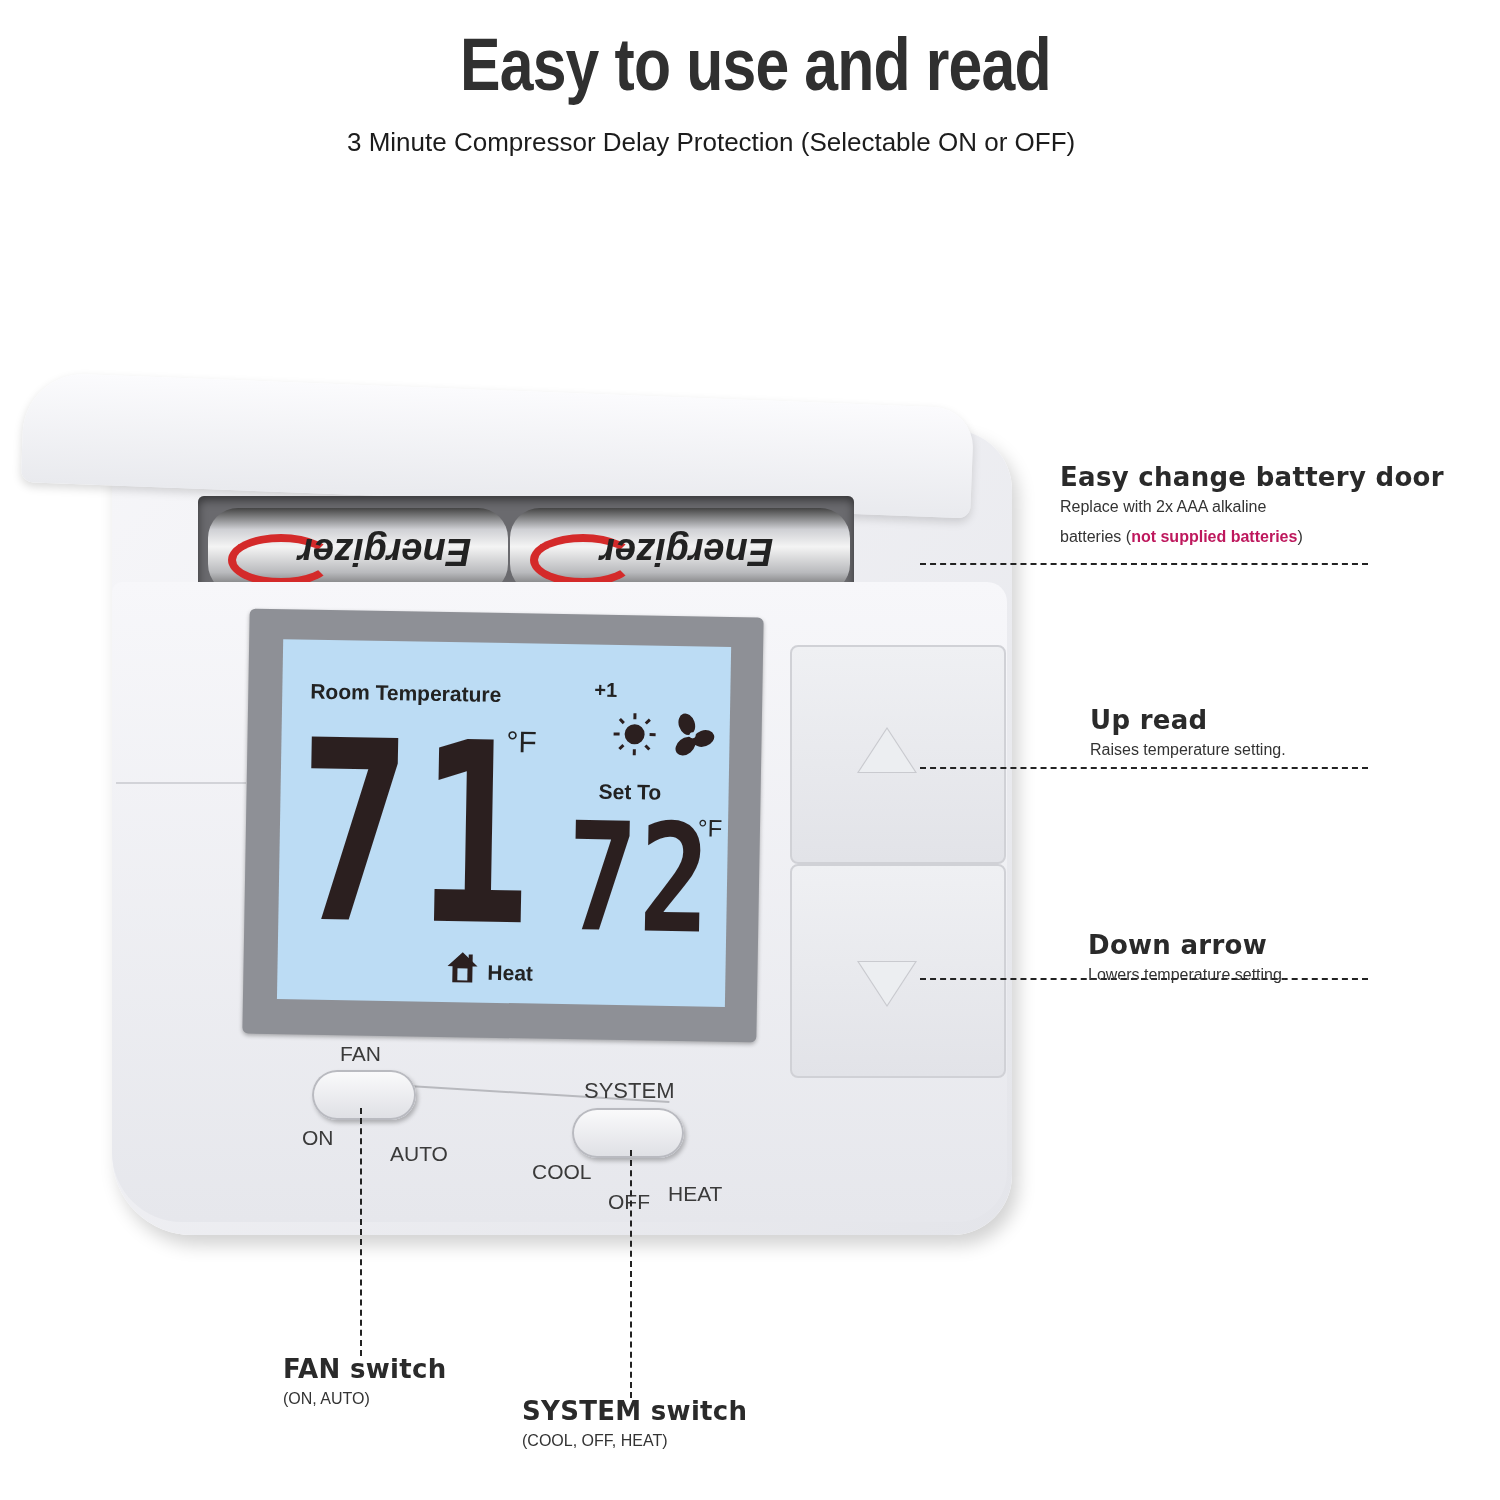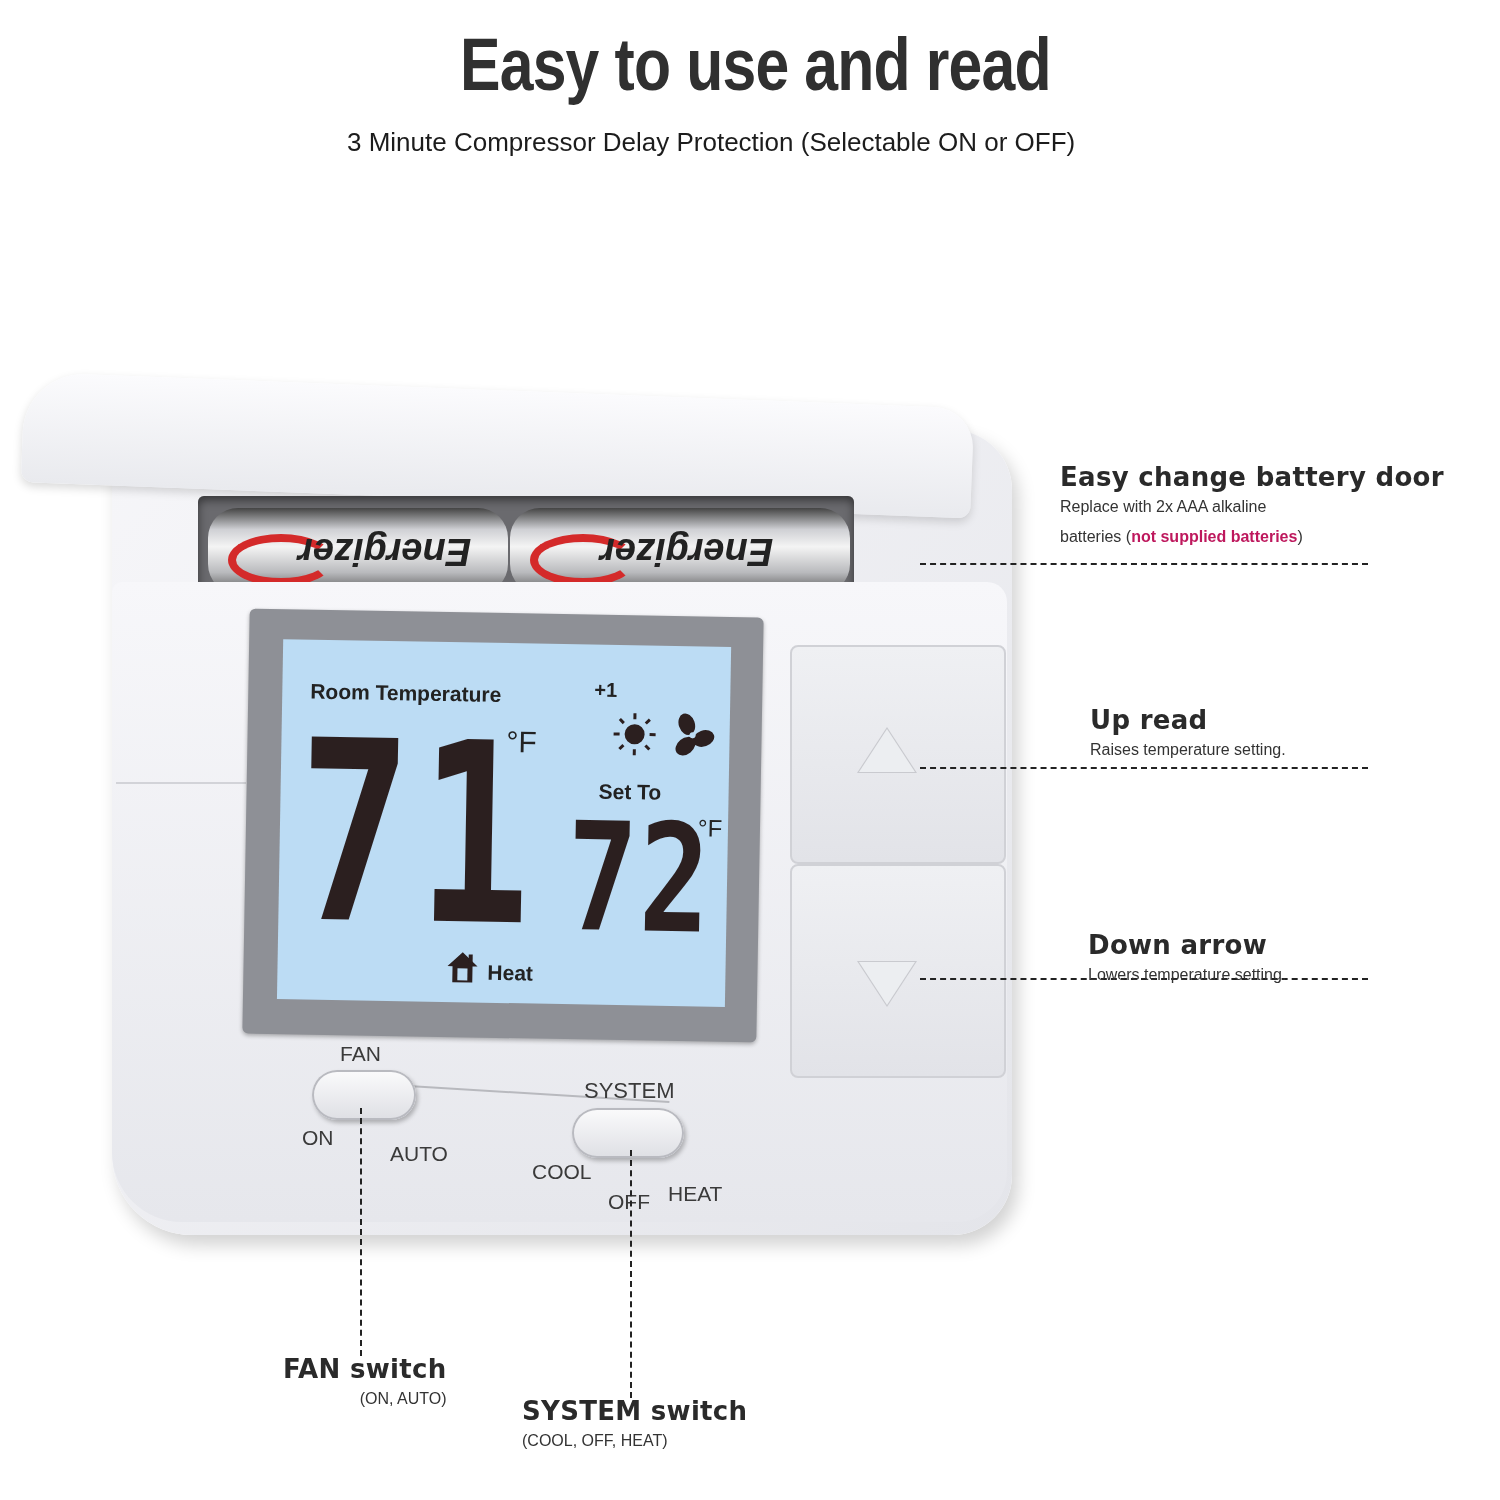--- a/index.html
+++ b/index.html
@@ -154,21 +154,21 @@
   <div class="desc">Raises temperature setting.</div>
 </div>
 
 <div class="dash-h" style="left:920px;top:978px;width:448px;"></div>
 <div class="callout" style="left:1088px;top:930px;">
   <div class="ttl">Down arrow</div>
   <div class="desc">Lowers temperature setting.</div>
 </div>
 
 <div class="dash-v" style="left:360px;top:1108px;height:248px;"></div>
-<div class="callout" style="left:283px;top:1354px;text-align:right;">
+<div class="callout" style="left:283px;top:1354px;">
   <div class="ttl">FAN switch</div>
   <div class="desc">(ON, AUTO)</div>
 </div>
 
 <div class="dash-v" style="left:630px;top:1150px;height:248px;"></div>
 <div class="callout" style="left:522px;top:1396px;">
   <div class="ttl">SYSTEM switch</div>
   <div class="desc">(COOL, OFF, HEAT)</div>
 </div>
 

